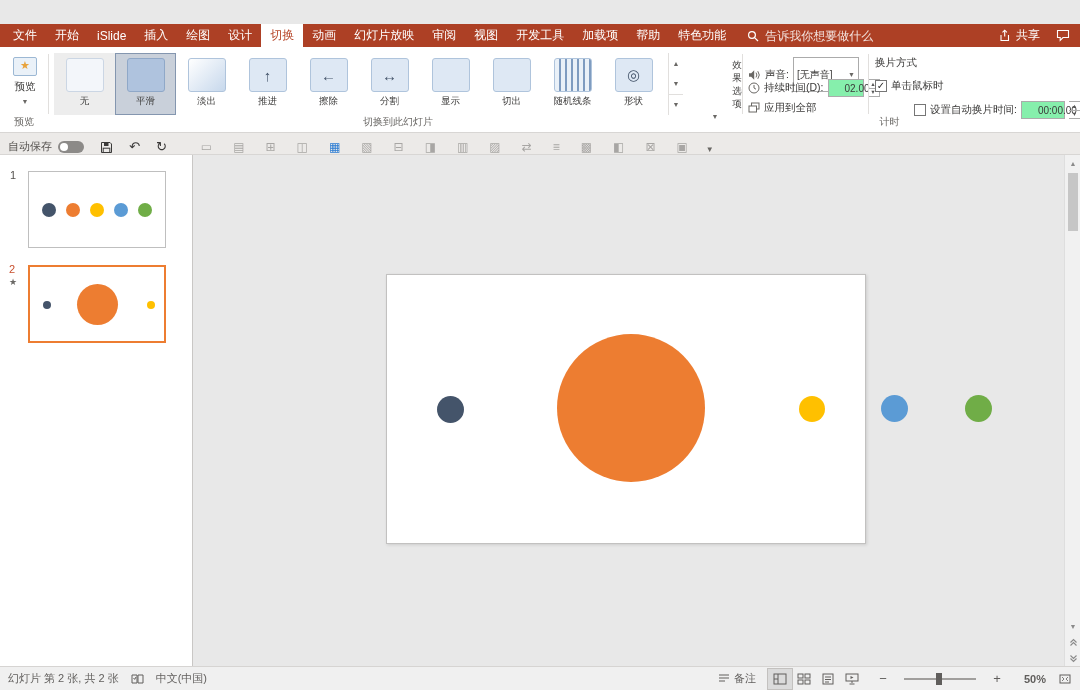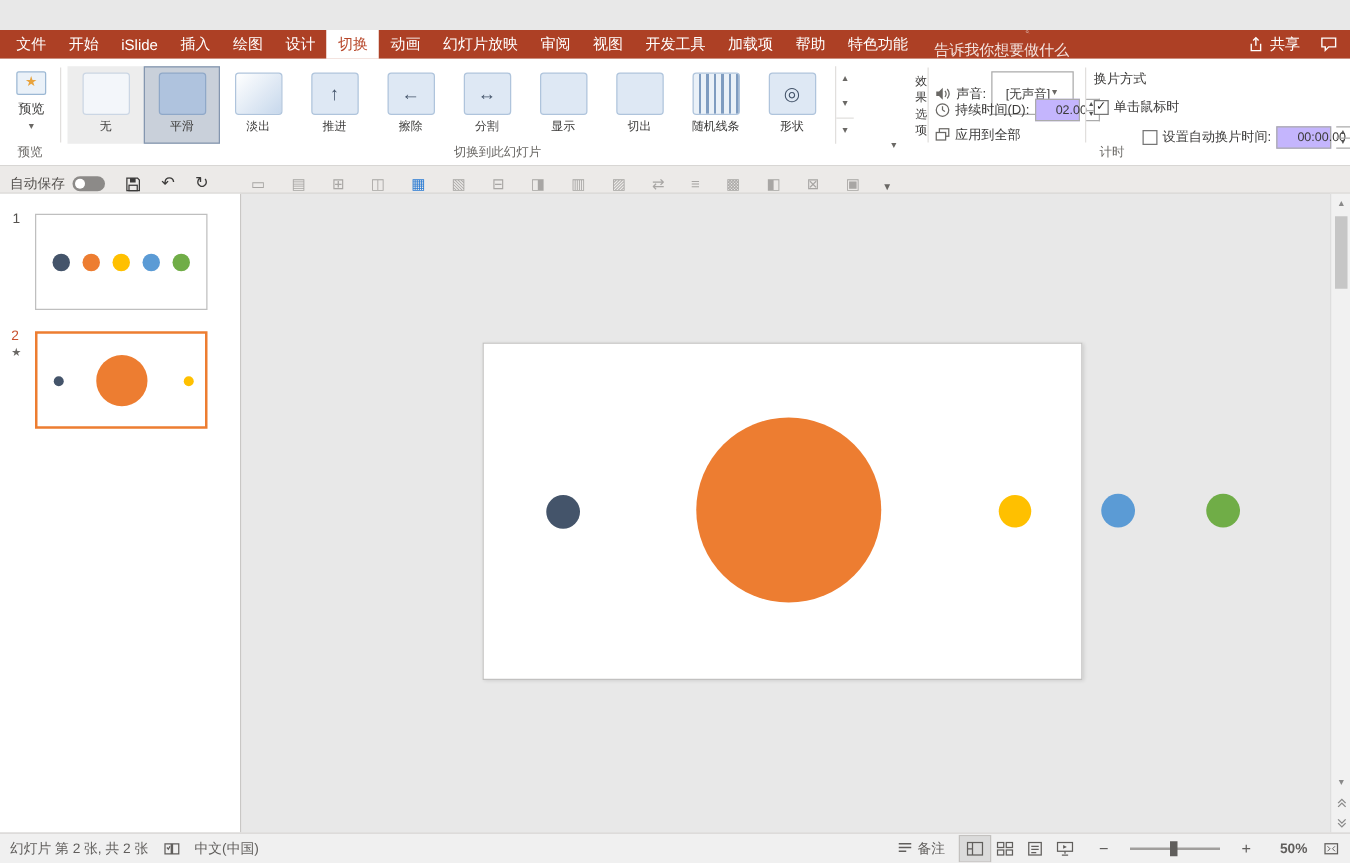--- a/index.html
+++ b/index.html
@@ -17,21 +17,21 @@
   .min-glyph { width:10px; border-top:1px solid #fff; }
   .restore-glyph { width:9px; height:9px; border:1px solid #fff; position:relative; }
   .restore-glyph::before { content:""; position:absolute; top:-3px; left:2px; width:8px; height:8px;
       border-top:1px solid #fff; border-right:1px solid #fff; }
   .close-glyph { font-size:13px; line-height:1; }
 
   
   .tabbar { position:absolute; top:24px; left:0; right:0; height:23px; background:#AD4025; display:flex; align-items:stretch; padding-left:4px; }
   .tab { padding:0 9px; display:flex; align-items:center; color:#fff; font-size:12px; white-space:nowrap; cursor:default; }
   .tab.active { background:#fff; color:#B7472A; }
-  .tab-search { display:flex; align-items:center; gap:6px; margin-left:12px;flex-direction:column; }
+  .tab-search { display:flex; align-items:center; gap:6px; margin-left:12px; }
   .tab-search input { background:transparent; border:none; outline:none; color:#fff; font-size:12px; width:150px; font-family:inherit; }
   .tab-search input::placeholder { color:rgba(255,255,255,0.85); }
   .tab-right { position:absolute; right:10px; top:0; height:23px; display:flex; align-items:center; gap:16px; color:#fff; }
   .share-wrap { display:flex; align-items:center; gap:5px; font-size:12px; }
 
   
   .ribbon { position:absolute; top:47px; left:0; right:0; height:86px; background:#fff; border-bottom:1px solid #D8D6D4; }
   .grp-divider { position:absolute; top:7px; height:60px; width:1px; background:#E1DFDD; }
   .group-label { position:absolute; bottom:3px; font-size:10px; color:#6A6865; text-align:center; white-space:nowrap; }
 
@@ -56,23 +56,23 @@
   .gal-scroll div { flex:1; display:flex; align-items:center; justify-content:center; font-size:7px; color:#6A6865; }
   .gal-scroll .more { border-top:1px solid #E1DFDD; }
 
   .effect-btn { position:absolute; left:692px; top:6px; width:46px; height:62px; display:flex; flex-direction:column; align-items:center; gap:2px; padding-top:4px; }
   .effect-ico { width:22px; height:22px; border-radius:3px; background:#2E75B6; position:relative; }
   .effect-ico::after { content:""; position:absolute; left:6px; top:6px; width:8px; height:8px; border-radius:50%; border:2px solid #fff; }
   .effect-btn .lbl { font-size:9.5px;margin-left:44px; }
   .effect-btn .arr { font-size:7px; color:#6A6865; }
 
   .t-row { position:absolute; display:flex; align-items:center; gap:4px; font-size:10.5px; color:#3B3A39; white-space:nowrap; }
-  .combo { width:66px; height:35px; border:1px solid #ABABAB; background:#fff; display:flex; align-items:center; justify-content:center; padding:0 3px; font-size:10px; }
+  .combo { width:66px; height:35px; border:1px solid #ABABAB; background:#fff; display:flex; align-items:center; justify-content:space-between; padding:0 3px; font-size:10px; }
   .combo .arr { font-size:7px; color:#6A6865; }
-  .numbox { width:36px; height:18px; border:1px solid #ABABAB; background:#c4b5fd; display:flex; align-items:center; padding:0 16px; font-size:10px; }
+  .numbox { width:36px; height:18px; border:1px solid #ABABAB; background:#86efac; display:flex; align-items:center; padding:0 16px; font-size:10px; }
   .spin { width:12px; height:18px; display:flex; flex-direction:column; border:1px solid #ABABAB; border-left:none; }
   .spin span { flex:1; display:flex; align-items:center; justify-content:center; font-size:5.5px; color:#555; }
   .spin span + span { border-top:1px solid #ABABAB; }
   .chk { width:12px; height:12px; border:1px solid #767676; background:#fff; display:flex; align-items:center; justify-content:center; font-size:10px; line-height:1; color:#2B2A29; }
   .adv-title { position:absolute; left:875px; top:9px; font-size:10.5px; color:#3B3A39; }
 
   
   .qat { position:absolute; top:133px; left:0; right:0; height:22px; background:#ECEAE8; border-bottom:1px solid #D8D6D4;
          display:flex; align-items:flex-end; padding-left:8px; font-size:11px; color:#55524F; }
   .qat .autosave { display:flex; align-items:center; gap:6px; margin-right:16px; }

